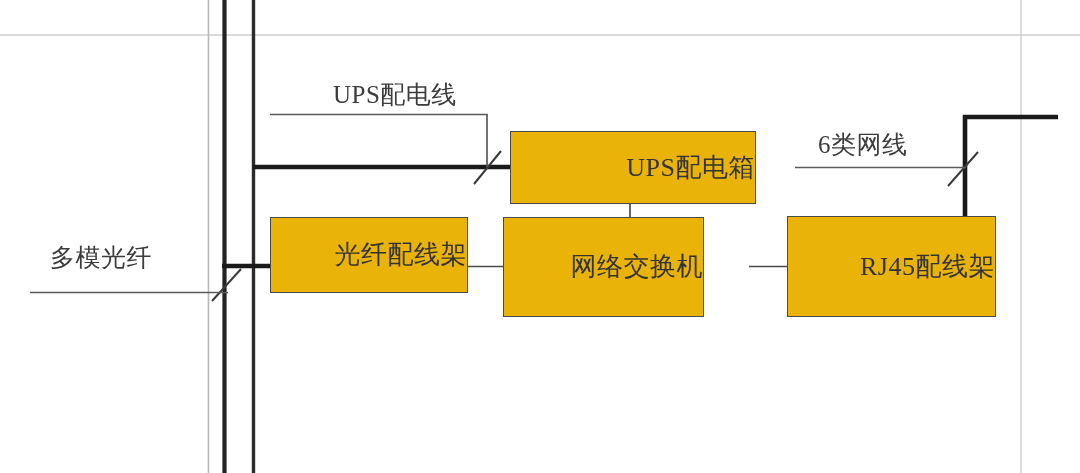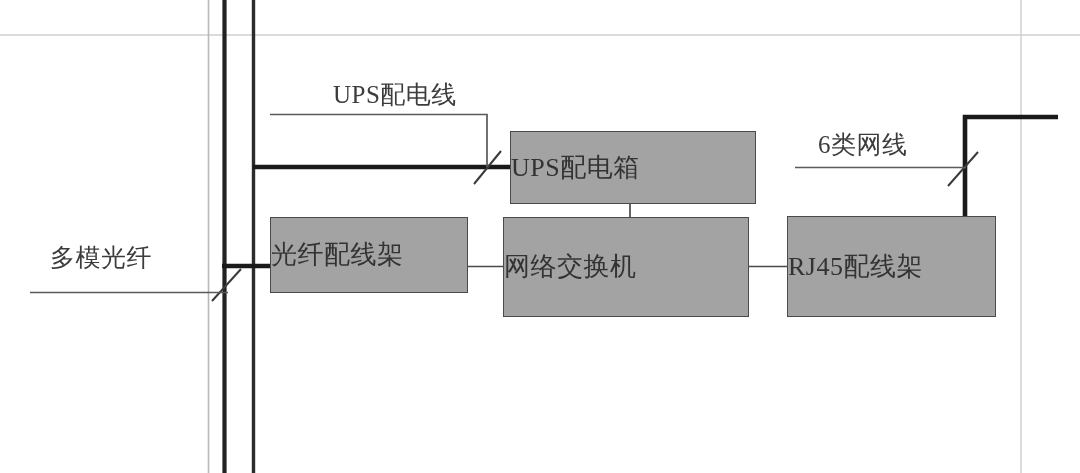--- a/index.html
+++ b/index.html
@@ -36,24 +36,24 @@
     font-size: 25px;
   }
   .box-label {
     font-size: 26px;
     color: #333333;
   }
   .box {
     position: absolute;
     box-sizing: border-box;
     border: 1.6px solid #4a4a4a;
-    background: #a3a3a3;
+    background: #eab308;
     display: flex;
     align-items: center;
-    justify-content: flex-start;
+    justify-content: flex-end;
   }
 </style>
 </head>
 <body>
 
 <div id="diagram-root">
 
   <svg id="diagram-svg" viewBox="0 0 1080 473" xmlns="http://www.w3.org/2000/svg">
 
     <g>
@@ -103,21 +103,21 @@
   </svg>
 
   <div class="box" style="left:510px; top:131px; width:246px; height:73px;">
     <span class="label box-label" style="position:static;">UPS配电箱</span>
   </div>
 
   <div class="box" style="left:270px; top:217px; width:198px; height:76px;">
     <span class="label box-label" style="position:static;">光纤配线架</span>
   </div>
 
-  <div class="box" style="left:503px; top:217px; width:246px; height:100px;">
+  <div class="box" style="left:503px; top:217px; width:201px; height:100px;">
     <span class="label box-label" style="position:static;">网络交换机</span>
   </div>
 
   <div class="box" style="left:787px; top:216px; width:209px; height:101px;">
     <span class="label box-label" style="position:static;">RJ45配线架</span>
   </div>
 
   <div class="label annot-label" style="left:296px; top:82px;margin-left:37px;">UPS配电线</div>
 
   <div class="label annot-label" style="left:818px; top:132px;">6类网线</div>

